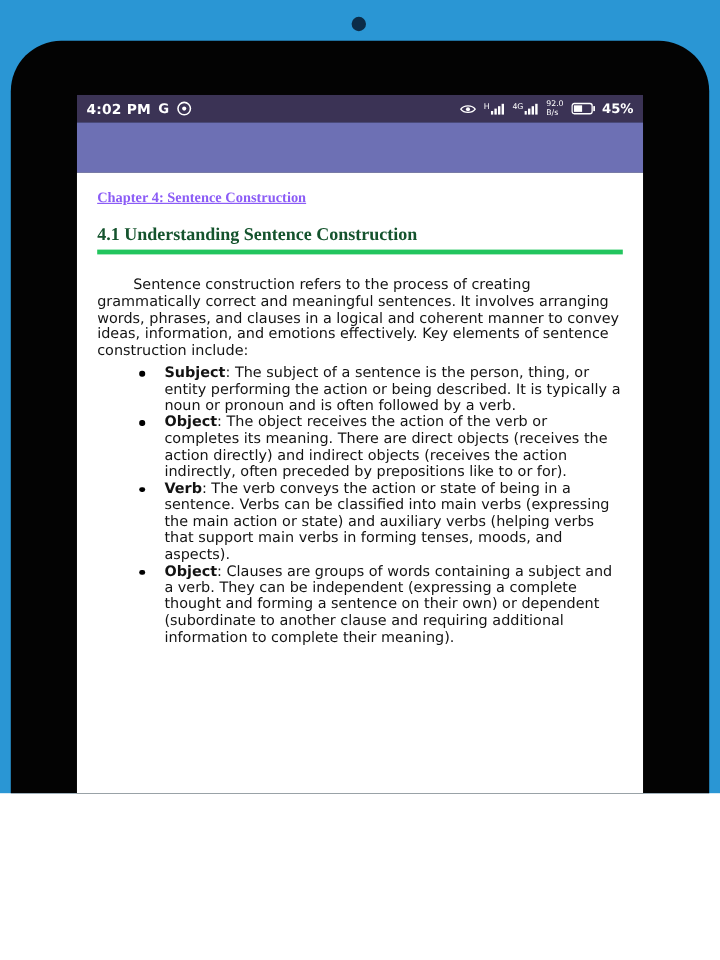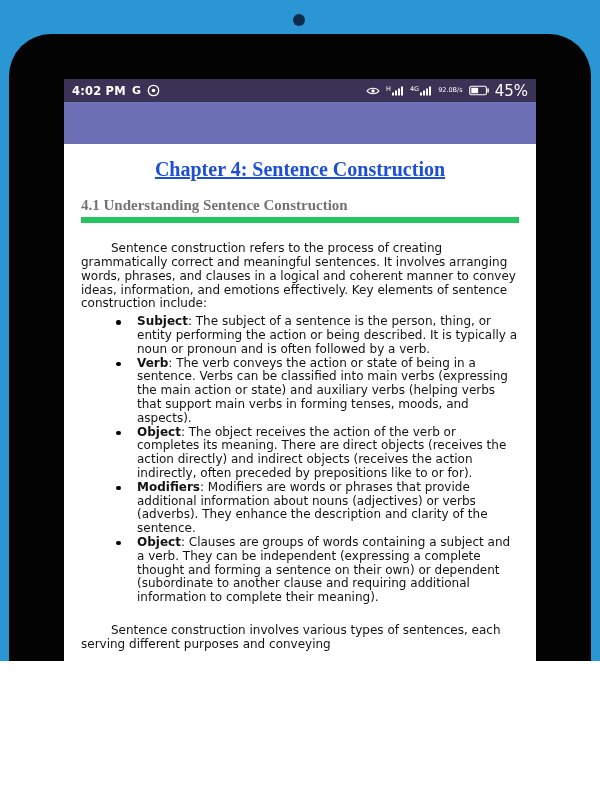--- a/index.html
+++ b/index.html
@@ -14,33 +14,33 @@
 
   
   .status-bar{height:23px;background:#3b3355;color:#fff;display:flex;align-items:center;
           justify-content:space-between;padding:0 8px;flex:0 0 auto;font-size:11px;}
   .sb-left,.sb-right{display:flex;align-items:center;gap:6px;}
   .sb-time{font-weight:bold;font-size:11.5px;letter-spacing:.2px;}
   .sb-g{font-weight:bold;font-size:11px;}
   .sb-ic{display:inline-flex;align-items:center;}
   .sig{display:inline-flex;align-items:flex-start;gap:1px;}
   .sig-label{font-style:normal;font-size:6.5px;line-height:1;margin-top:1px;}
-  .sb-speed{display:flex;flex-direction:row;font-size:6.5px;line-height:1.1;}
-  .sb-batt-text{font-size:15px;font-weight:normal;}
+  .sb-speed{display:flex;flex-direction:column;font-size:6.5px;line-height:1.1;}
+  .sb-batt-text{font-size:11px;font-weight:bold;}
 
   
   .app-header{height:42px;background:#6d70b4;flex:0 0 auto;}
 
   
   .content{flex:1 1 auto;background:#fff;color:#131313;padding:10px 17px 0;overflow:hidden;
           font-size:12px;line-height:1.15;}
-  .doc-title{margin:4px 0 16px;text-align:center;font-family:"Liberation Serif",serif;
-          font-size:20px;font-weight:bold;color:#1d4ed8;text-decoration:underline;}
+  .doc-title{margin:4px 0 16px;text-align:left;font-family:"Liberation Serif",serif;
+          font-size:12px;font-weight:bold;color:#8b5cf6;text-decoration:underline;}
   .doc-heading{margin:10px 0 4px;font-family:"Liberation Serif",serif;font-size:15px;
-          font-weight:bold;color:#737373;border-bottom:6px solid #22c55e;padding-bottom:3px;}
+          font-weight:bold;color:#14532d;border-bottom:4px solid #22c55e;padding-bottom:3px;}
   .para{margin:19px 0 4px;}
   .indent{text-indent:30px;}
   .bullets{margin:2px 0 0;padding-left:56px;list-style:none;}
   .bullets li{position:relative;margin:0;}
   .bullets li::before{content:"";position:absolute;left:-21px;top:5px;width:4.5px;height:4.5px;
           border-radius:50%;background:#000;}
 
   
   .nav-bar{height:41px;background:#000;flex:0 0 auto;display:flex;align-items:center;
           justify-content:space-between;padding:0 94px;}
@@ -114,34 +114,30 @@
         <h1 class="doc-title">Chapter 4: Sentence Construction</h1>
 
         <h2 class="doc-heading">4.1 Understanding Sentence Construction</h2>
         <p class="para indent">Sentence construction refers to the process of creating grammatically correct and meaningful sentences. It involves arranging words, phrases, and clauses in a logical and coherent manner to convey ideas, information, and emotions effectively. Key elements of sentence construction include:</p>
 
         <ul class="bullets">
           <li>
             <b>Subject</b><span>: The subject of a sentence is the person, thing, or entity performing the action or being described. It is typically a noun or pronoun and is often followed by a verb.</span>
           </li>
           <li>
-            <b>Verb</b><span>: The verb conveys the action or state of being in a sentence. Verbs can be classified into main verbs (expressing the main action or state) and auxiliary verbs (helping verbs that support main verbs in forming tenses, moods, and aspects).</span>
-          </li>
-          <li>
             <b>Object</b><span>: The object receives the action of the verb or completes its meaning. There are direct objects (receives the action directly) and indirect objects (receives the action indirectly, often preceded by prepositions like to or for).</span>
           </li>
           <li>
-            <b>Modifiers</b><span>: Modifiers are words or phrases that provide additional information about nouns (adjectives) or verbs (adverbs). They enhance the description and clarity of the sentence.</span>
+            <b>Verb</b><span>: The verb conveys the action or state of being in a sentence. Verbs can be classified into main verbs (expressing the main action or state) and auxiliary verbs (helping verbs that support main verbs in forming tenses, moods, and aspects).</span>
           </li>
           <li>
             <b>Object</b><span>: Clauses are groups of words containing a subject and a verb. They can be independent (expressing a complete thought and forming a sentence on their own) or dependent (subordinate to another clause and requiring additional information to complete their meaning).</span>
           </li>
         </ul>
 
-        <p class="para indent">Sentence construction involves various types of sentences, each serving different purposes and conveying</p>
       </div>
 
       <div class="nav-bar">
         <button class="nav-btn">
           <span>
             <svg width="24" height="24" viewBox="0 0 24 24">
               <path d="M15 4.6 A8.2 8.2 0 1 0 18.8 9.2"></path>
               <line x1="15" y1="1.9" x2="15" y2="4.6"></line>
             </svg>
           </span>

